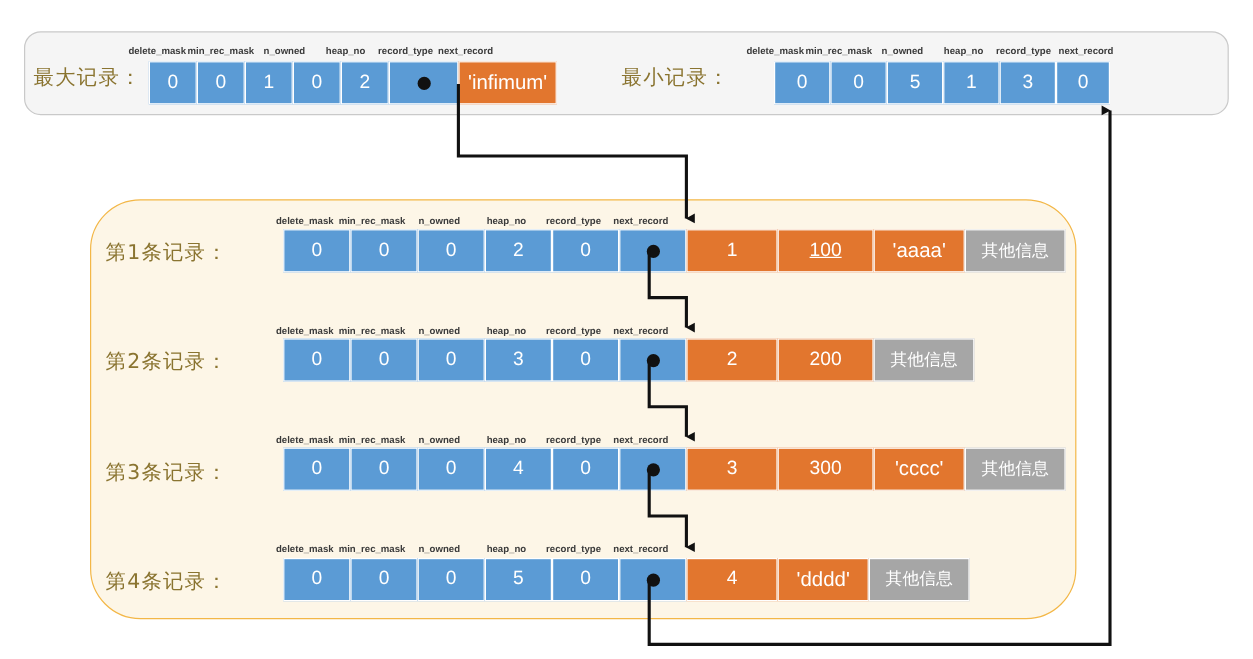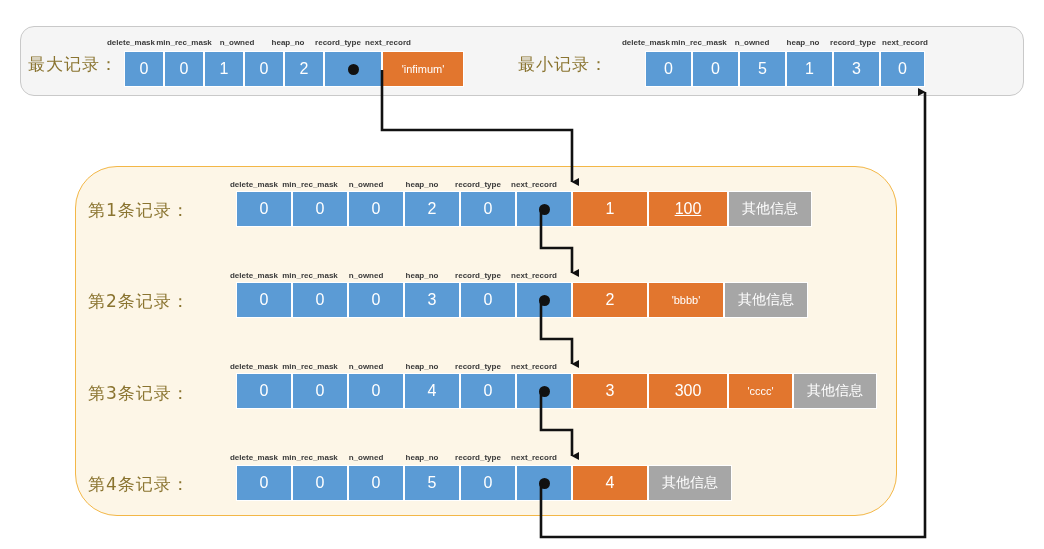--- a/index.html
+++ b/index.html
@@ -46,21 +46,21 @@
     color:#ffffff;
     border:1px solid #ffffff;
     height:36px;
     font-size:16px;
     position:relative;
   }
   .cell.blue{background:#5b9bd5;}
   .cell.orange{background:#e2762e;}
   .cell.gray{background:#a6a6a6;font-size:14px;
     font-family:"DejaVu Sans","Liberation Sans",sans-serif;}
-  .cell.small{font-size:11px;}
+  .cell.small{font-size:17px;}
 
   
   .dot{
     position:absolute;left:50%;top:50%;
     width:11px;height:11px;margin-left:-5.5px;margin-top:-5.5px;
     background:#111;border-radius:50%;
   }
 
   
   #wires{position:absolute;left:0;top:0;width:1044px;height:549px;}
@@ -122,41 +122,42 @@
   <div class="cell blue" style="width:56px;">0</div>
   <div class="cell blue" style="width:56px;">0</div>
   <div class="cell blue" style="width:56px;">0</div>
   <div class="cell blue" style="width:56px;">2</div>
   <div class="cell blue" style="width:56px;">0</div>
   <div class="cell blue" style="width:56px;">
     <span class="dot"></span>
   </div>
   <div class="cell orange" style="width:76px;">1</div>
   <div class="cell orange" style="width:80px;text-decoration:underline;">100</div>
+  <div class="cell orange small" style="width:76px;">'aaaa'</div>
   <div class="cell gray" style="width:84px;">其他信息</div>
 </div>
 
 <div class="cn-label" style="left:88px;top:290px;">第2条记录：</div>
 <div class="hdr" style="left:209px;top:271px;width:90px;">delete_mask</div>
 <div class="hdr" style="left:265px;top:271px;width:90px;">min_rec_mask</div>
 <div class="hdr" style="left:321px;top:271px;width:90px;">n_owned</div>
 <div class="hdr" style="left:377px;top:271px;width:90px;">heap_no</div>
 <div class="hdr" style="left:433px;top:271px;width:90px;">record_type</div>
 <div class="hdr" style="left:489px;top:271px;width:90px;">next_record</div>
 <div class="cells" style="left:236px;top:282px;">
   <div class="cell blue" style="width:56px;">0</div>
   <div class="cell blue" style="width:56px;">0</div>
   <div class="cell blue" style="width:56px;">0</div>
   <div class="cell blue" style="width:56px;">3</div>
   <div class="cell blue" style="width:56px;">0</div>
   <div class="cell blue" style="width:56px;">
     <span class="dot"></span>
   </div>
   <div class="cell orange" style="width:76px;">2</div>
-  <div class="cell orange small" style="width:76px;">'bbbb'</div>
+  <div class="cell orange" style="width:80px;">200</div>
   <div class="cell gray" style="width:84px;">其他信息</div>
 </div>
 
 <div class="cn-label" style="left:88px;top:382px;">第3条记录：</div>
 <div class="hdr" style="left:209px;top:362px;width:90px;">delete_mask</div>
 <div class="hdr" style="left:265px;top:362px;width:90px;">min_rec_mask</div>
 <div class="hdr" style="left:321px;top:362px;width:90px;">n_owned</div>
 <div class="hdr" style="left:377px;top:362px;width:90px;">heap_no</div>
 <div class="hdr" style="left:433px;top:362px;width:90px;">record_type</div>
 <div class="hdr" style="left:489px;top:362px;width:90px;">next_record</div>
@@ -164,41 +165,42 @@
   <div class="cell blue" style="width:56px;">0</div>
   <div class="cell blue" style="width:56px;">0</div>
   <div class="cell blue" style="width:56px;">0</div>
   <div class="cell blue" style="width:56px;">4</div>
   <div class="cell blue" style="width:56px;">0</div>
   <div class="cell blue" style="width:56px;">
     <span class="dot"></span>
   </div>
   <div class="cell orange" style="width:76px;">3</div>
   <div class="cell orange" style="width:80px;">300</div>
-  <div class="cell orange small" style="width:65px;">'cccc'</div>
+  <div class="cell orange small" style="width:76px;">'cccc'</div>
   <div class="cell gray" style="width:84px;">其他信息</div>
 </div>
 
 <div class="cn-label" style="left:88px;top:473px;">第4条记录：</div>
 <div class="hdr" style="left:209px;top:453px;width:90px;">delete_mask</div>
 <div class="hdr" style="left:265px;top:453px;width:90px;">min_rec_mask</div>
 <div class="hdr" style="left:321px;top:453px;width:90px;">n_owned</div>
 <div class="hdr" style="left:377px;top:453px;width:90px;">heap_no</div>
 <div class="hdr" style="left:433px;top:453px;width:90px;">record_type</div>
 <div class="hdr" style="left:489px;top:453px;width:90px;">next_record</div>
 <div class="cells" style="left:236px;top:465px;">
   <div class="cell blue" style="width:56px;">0</div>
   <div class="cell blue" style="width:56px;">0</div>
   <div class="cell blue" style="width:56px;">0</div>
   <div class="cell blue" style="width:56px;">5</div>
   <div class="cell blue" style="width:56px;">0</div>
   <div class="cell blue" style="width:56px;">
     <span class="dot"></span>
   </div>
   <div class="cell orange" style="width:76px;">4</div>
+  <div class="cell orange small" style="width:76px;">'dddd'</div>
   <div class="cell gray" style="width:84px;">其他信息</div>
 </div>
 
 <svg id="wires" viewBox="0 0 1044 549">
   <defs>
     <marker id="arrow" markerWidth="9" markerHeight="9" refX="4.5" refY="7.5" orient="auto" markerUnits="userSpaceOnUse">
       <path d="M0.5,0.5 L4.5,8 L8.5,0.5 Z" fill="#111111"></path>
     </marker>
     <marker id="arrowup" markerWidth="9" markerHeight="9" refX="4.5" refY="7.5" orient="auto" markerUnits="userSpaceOnUse">
       <path d="M0.5,0.5 L4.5,8 L8.5,0.5 Z" fill="#111111"></path>

